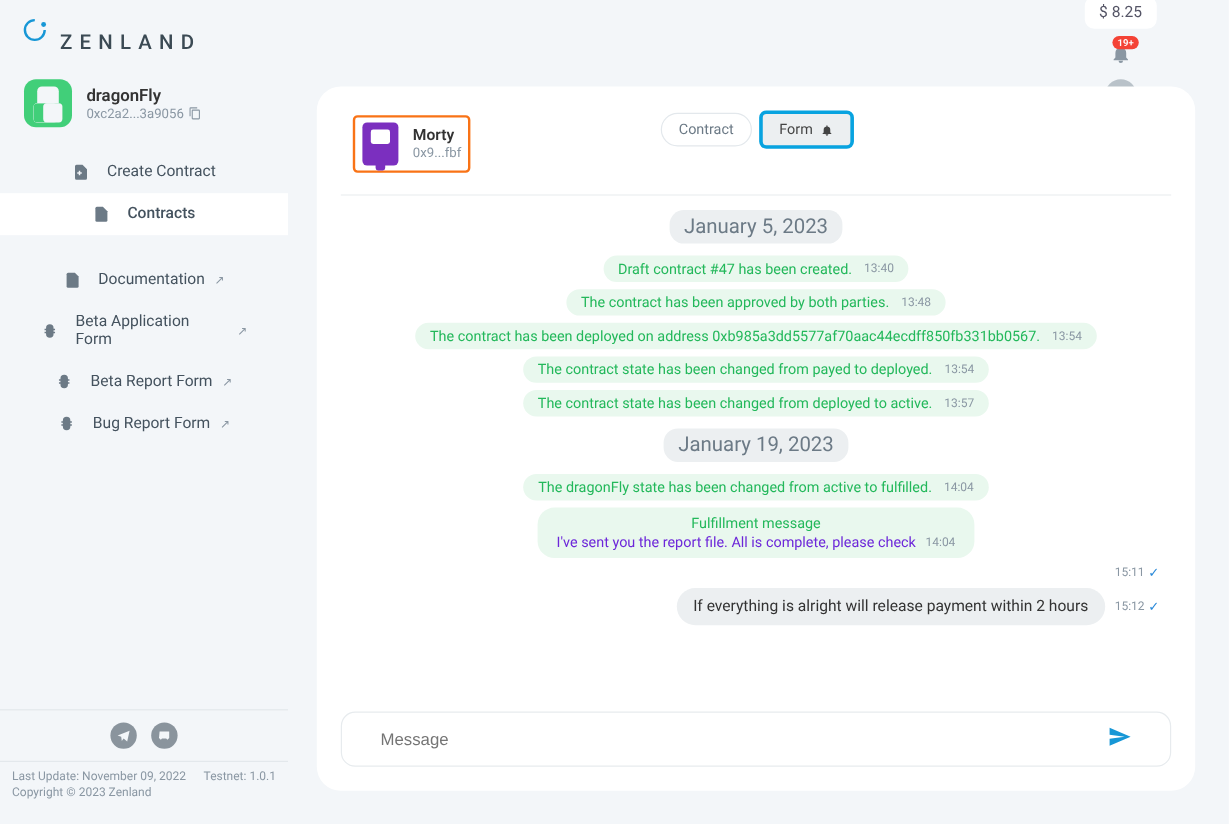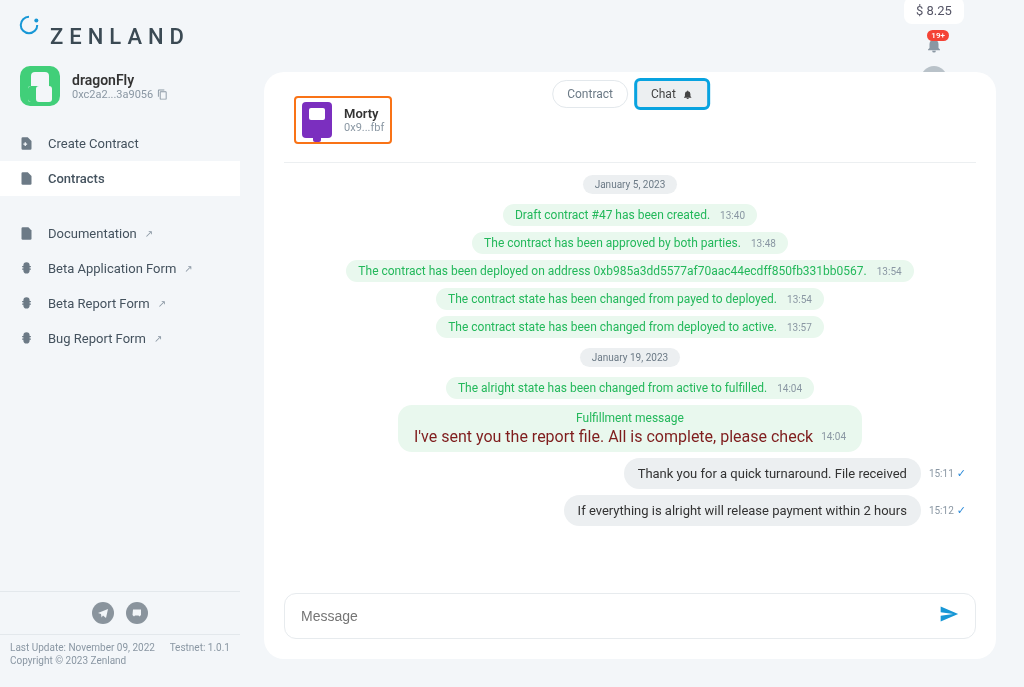--- a/index.html
+++ b/index.html
@@ -21,21 +21,21 @@
     padding: 10px 18px;
     height: 50px;
   }
   .brand {
     display: flex;
     align-items: center;
     gap: 10px;
   }
   .brand-logo svg { width: 22px; height: 22px; display:block; }
   .brand-name {
-    font-size: 22px;
+    font-size: 17px;
     letter-spacing: 6px;
     font-weight: 500;
     color: #3b4a54;
     margin-top: 22px;
   }
   .header-right {
     display: flex;
     align-items: center;
     gap: 12px;
     flex-direction: column;
@@ -96,22 +96,23 @@
     background:#f3f6f9; border-radius:3px;
     box-shadow: inset 8px 0 0 #41cf79, inset 16px 0 0 #f3f6f9;
   }
   .user-name { font-size:14px; font-weight:600; color:#333; }
   .user-addr { font-size:11px; color:#8a97a3; display:flex; align-items:center; gap:4px; }
   .copy-icon { width:11px; height:11px; }
 
   .nav { margin-top:6px; }
   .nav-item {
     display:flex; align-items:center; gap:14px;
-    padding:10px 19px; font-size:13px; color:#44525e;
+    padding:10px 34px; font-size:13px; color:#44525e;
     cursor:pointer;
+    justify-content:center;
   }
   .nav-item.active { background:#fff; font-weight:500; }
   .nav-item svg { width:15px; height:15px; fill:#6c7a86; flex-shrink:0; }
   .ext { font-size:10px; color:#8a97a3; margin-left:-6px; }
 
   .nav-space { height:20px; }
 
   .sidebar-footer {
     margin-top:auto;
     padding:0 0 20px 0;
@@ -140,21 +141,21 @@
     display:flex;
     flex-direction:column;
     box-shadow:0 0 0 rgba(0,0,0,0);
   }
   .main-top {
     padding:24px 30px 10px 30px;
     position:relative;
   }
   .tabs {
     position:absolute; left:50%; transform:translateX(-50%);
-    top:8px;
+    top:22px;
     display:flex; gap:0;
   }
   .tab {
     padding:6px 14px;
     font-size:12px;
     border-radius:16px;
     background:#fff;
     color:#6c7a86;
     border:1px solid #e3e8ec;
     cursor:pointer;
@@ -203,59 +204,59 @@
   .chatlog {
     flex:1;
     overflow-y:auto;
     padding:8px 30px 10px 30px;
     display:flex; flex-direction:column; gap:6px;
   }
   .date-sep {
     align-self:center;
     background:#eceff1;
     color:#6c7a86;
-    font-size:10px;
+    font-size:17px;
     padding:4px 12px;
     border-radius:12px;
     margin:4px 0;
   }
   .sys {
     align-self:center;
     background:#e9f8ee;
     color:#23b85b;
     font-size:12px;
     padding:4px 12px 4px 12px;
     border-radius:14px;
     display:flex; align-items:center; gap:10px;
   }
   .sys .time { color:#8a97a3; font-size:10px; }
   .sys.block { flex-direction:column; gap:2px; align-items:center; padding:6px 16px; }
   .sys.block .inner-row { display:flex; align-items:center; gap:8px; }
-  .sys.block .sub { color:#7f1d1d; font-size:16px; }
+  .sys.block .sub { color:#6d28d9; font-size:12px; }
 
   .bubble-row { display:flex; align-items:center; gap:8px; }
   .bubble-row.right { justify-content:flex-end; }
   .bubble {
     background:#eceff1;
     color:#333;
     font-size:13px;
     padding:8px 14px;
     border-radius:16px;
     max-width:540px;
   }
   .btime { font-size:10px; color:#8a97a3; display:flex; align-items:center; gap:3px; }
   .check { color:#2b8ad9; font-size:11px; }
 
   
   .composer {
     display:flex; align-items:center;
     border:1px solid #e7ebee;
     border-radius:12px;
     margin:6px 20px 20px 20px;
-    padding:10px 16px;
+    padding:10px 32px;
   }
   .composer input {
     flex:1; border:none; outline:none;
     font-size:14px; color:#6c7a86;
     background:transparent;
   }
   .send svg { width:20px; height:20px; fill:#1797d6; }
 </style>
 </head>
 <body>
@@ -372,21 +373,21 @@
       <span>Copyright © 2023 Zenland</span>
     </div>
   </div>
 </div>
 
 <div class="main">
   <div class="main-top">
     <div class="tabs">
       <div class="tab">Contract</div>
       <div class="tab chat highlight">
-        <span>Chat</span>
+        <span>Form</span>
         <svg viewBox="0 0 24 24">
             <path d="M12 22a2.5 2.5 0 0 0 2.5-2.5h-5A2.5 2.5 0 0 0 12 22zm6-6V11a6 6 0 0 0-5-5.9V4a1 1 0 1 0-2 0v1.1A6 6 0 0 0 6 11v5l-2 2v1h16v-1z"></path>
           </svg>
       </div>
     </div>
     <div class="party">
       <div class="party-ava"></div>
       <div>
         <div class="party-name">Morty</div>
         <div class="party-addr">0x9...fbf</div>
@@ -415,34 +416,33 @@
       <span class="time">13:54</span>
     </div>
     <div class="sys">
       <span>The contract state has been changed from deployed to active.</span>
       <span class="time">13:57</span>
     </div>
 
     <div class="date-sep">January 19, 2023</div>
 
     <div class="sys">
-      <span>The alright state has been changed from active to fulfilled.</span>
+      <span>The dragonFly state has been changed from active to fulfilled.</span>
       <span class="time">14:04</span>
     </div>
 
     <div class="sys block">
       <span>Fulfillment message</span>
       <div class="inner-row">
         <span class="sub">I've sent you the report file. All is complete, please check</span>
         <span class="time">14:04</span>
       </div>
     </div>
 
     <div class="bubble-row right">
-      <div class="bubble">Thank you for a quick turnaround. File received</div>
       <span class="btime">
         <span>15:11</span>
         <span class="check">✓</span>
       </span>
     </div>
     <div class="bubble-row right">
       <div class="bubble">If everything is alright will release payment within 2 hours</div>
       <span class="btime">
         <span>15:12</span>
         <span class="check">✓</span>

